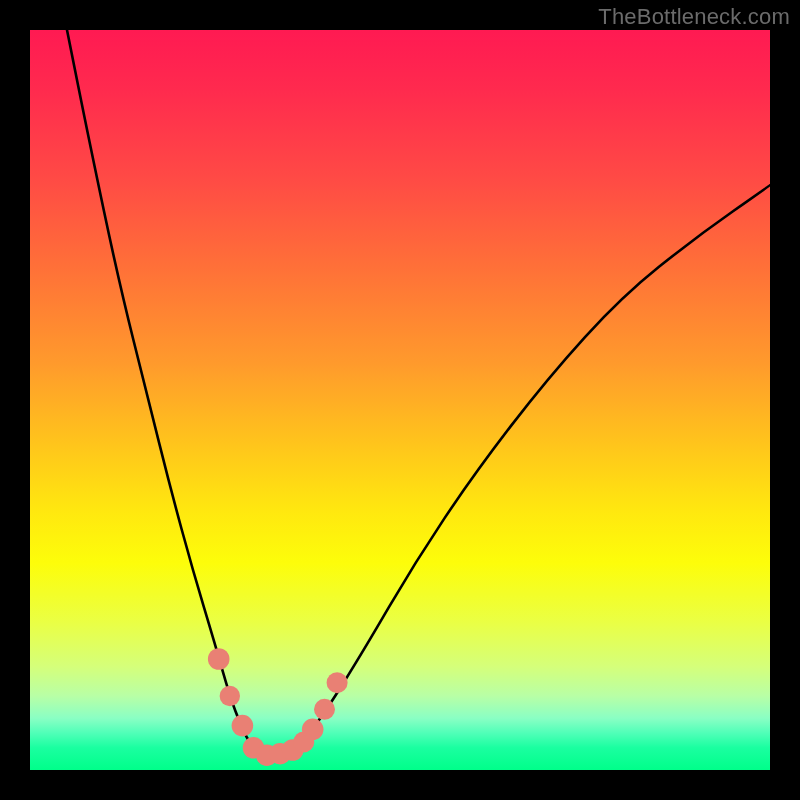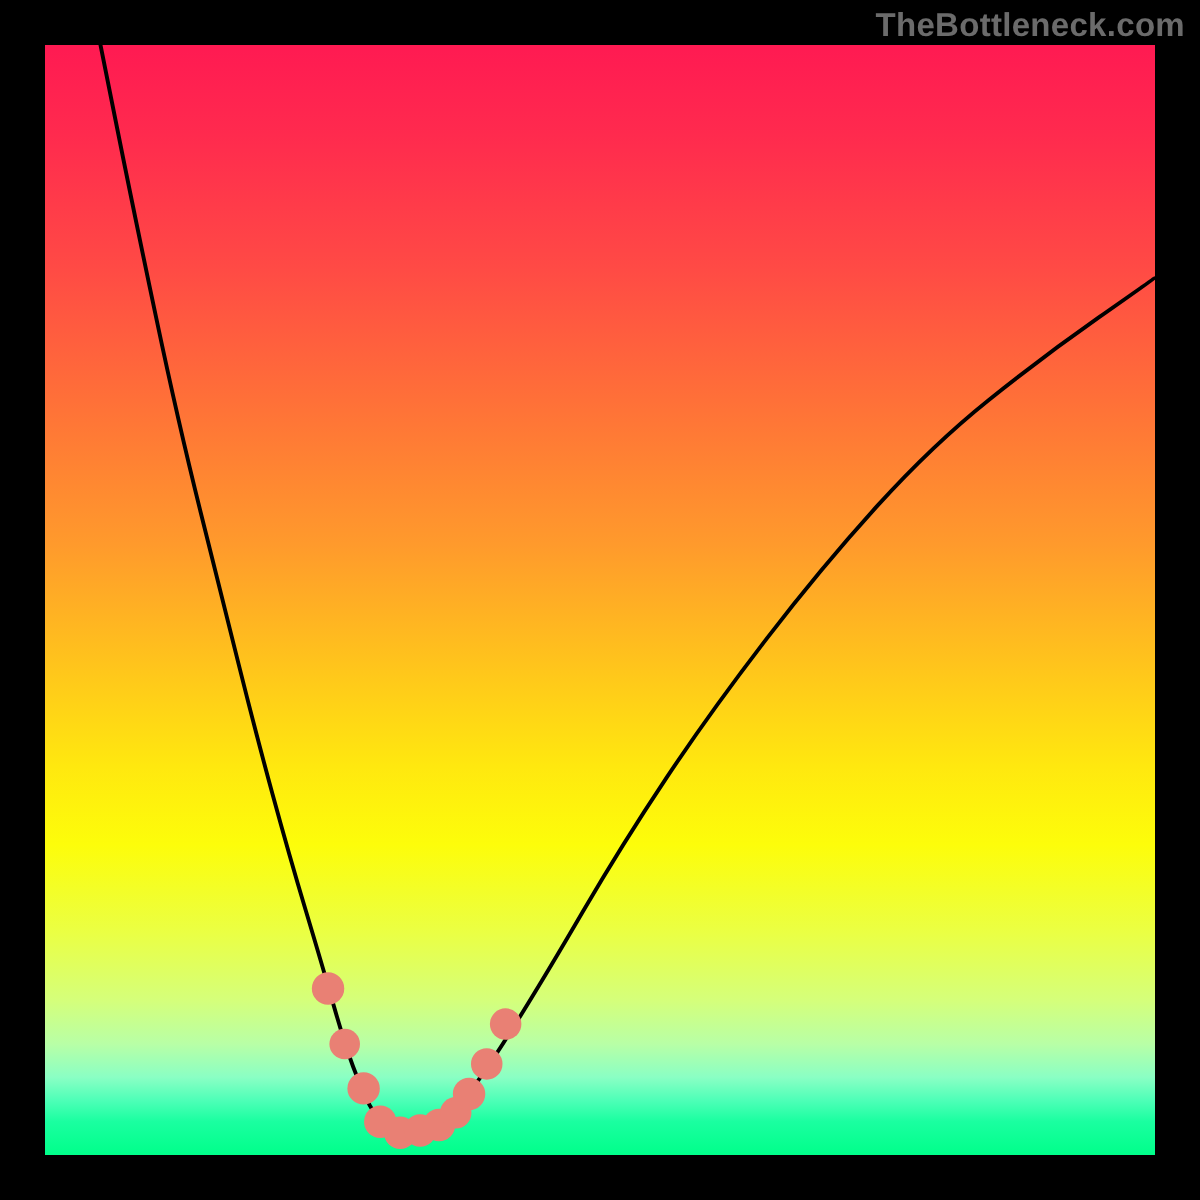--- a/index.html
+++ b/index.html
@@ -51,21 +51,21 @@
     inset: 0;
     width: 100%;
     height: 100%;
   }
   .watermark {
     position: absolute;
     top: 4px;
     right: 10px;
     color: #6b6b6b;
     font-size: 22px;
-    font-weight: 700;
+    font-weight: 400;
     letter-spacing: 0.2px;
   }
 </style>
 </head>
 <body>
 
 <div class="frame">
   <div class="watermark">TheBottleneck.com</div>
   <div class="plot-area">
     <div class="gradient-bg"></div>

